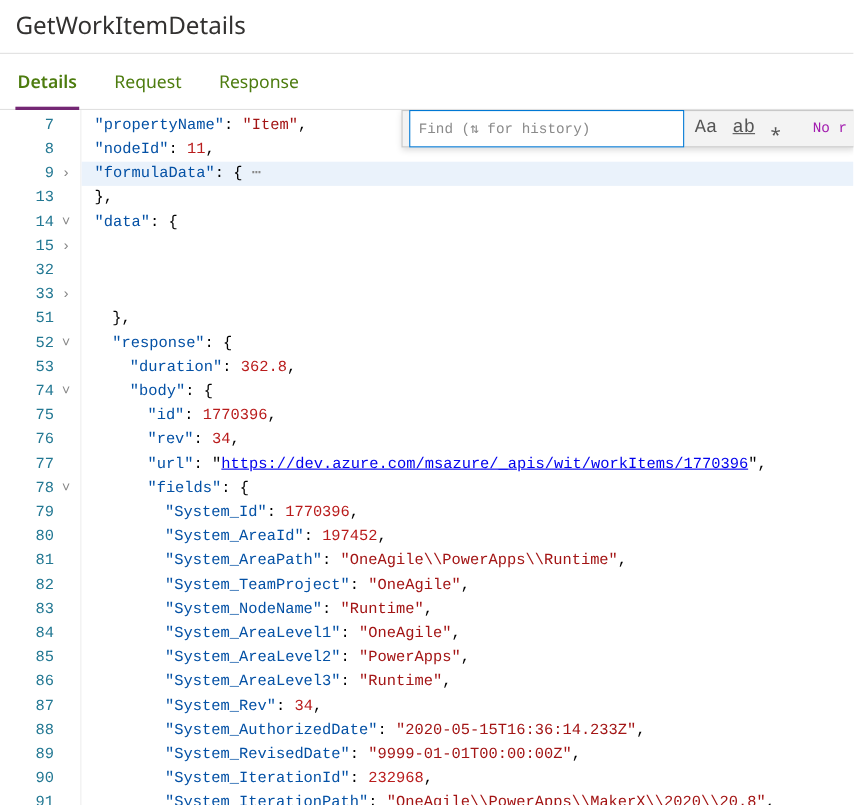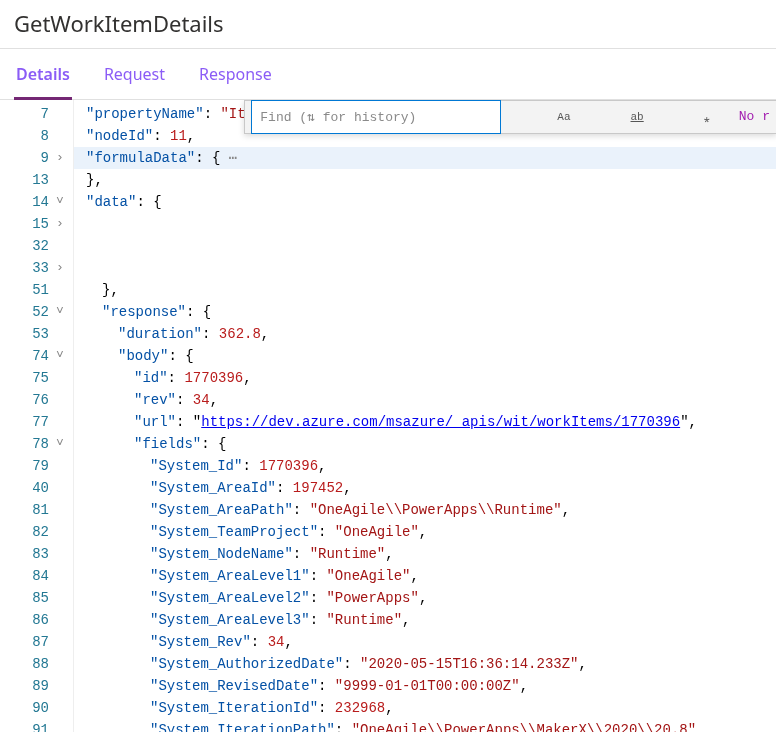--- a/index.html
+++ b/index.html
@@ -23,21 +23,21 @@
     }
     .tabs {
       display: flex;
       gap: 30px;
       padding: 0 14px;
       border-bottom: 1px solid #e0e0e0;
     }
     .tab {
       padding: 14px 2px;
       font-size: 16px;
-      color: #8b5cf6;
+      color: #4d7c0f;
       cursor: pointer;
       position: relative;
     }
     .tab.active {
       font-weight: 600;
     }
     .tab.active::after {
       content: "";
       position: absolute;
       left: 0; right: 0; bottom: -1px;
@@ -123,25 +123,24 @@
       width: 250px;
       padding: 2px 8px;
       font-size: 13px;
       font-family: inherit;
       outline: none;
       margin: 3px 0 3px 6px;
       background:#fff;
     }
     .find input::placeholder { color: #8a8a8a; }
     .find .opt {
-      font-size: 11px;
+      font-size: 17px;
       color: #555;
       padding: 2px 4px;
       cursor: pointer;
-      margin-left: 46px;
     }
     .find .opt.u { text-decoration: underline; }
     .find .res {
       color: #a21caf;
       font-size: 13px;
       margin-left: 19px;
     }
   </style>
 </head>
 <body>
@@ -220,21 +219,21 @@
       </div>
       <div class="gutter-row">
         <span class="ln">78</span>
         <span class="fold">˅</span>
       </div>
       <div class="gutter-row">
         <span class="ln">79</span>
         <span class="fold"></span>
       </div>
       <div class="gutter-row">
-        <span class="ln">40</span>
+        <span class="ln">80</span>
         <span class="fold"></span>
       </div>
       <div class="gutter-row">
         <span class="ln">81</span>
         <span class="fold"></span>
       </div>
       <div class="gutter-row">
         <span class="ln">82</span>
         <span class="fold"></span>
       </div>

